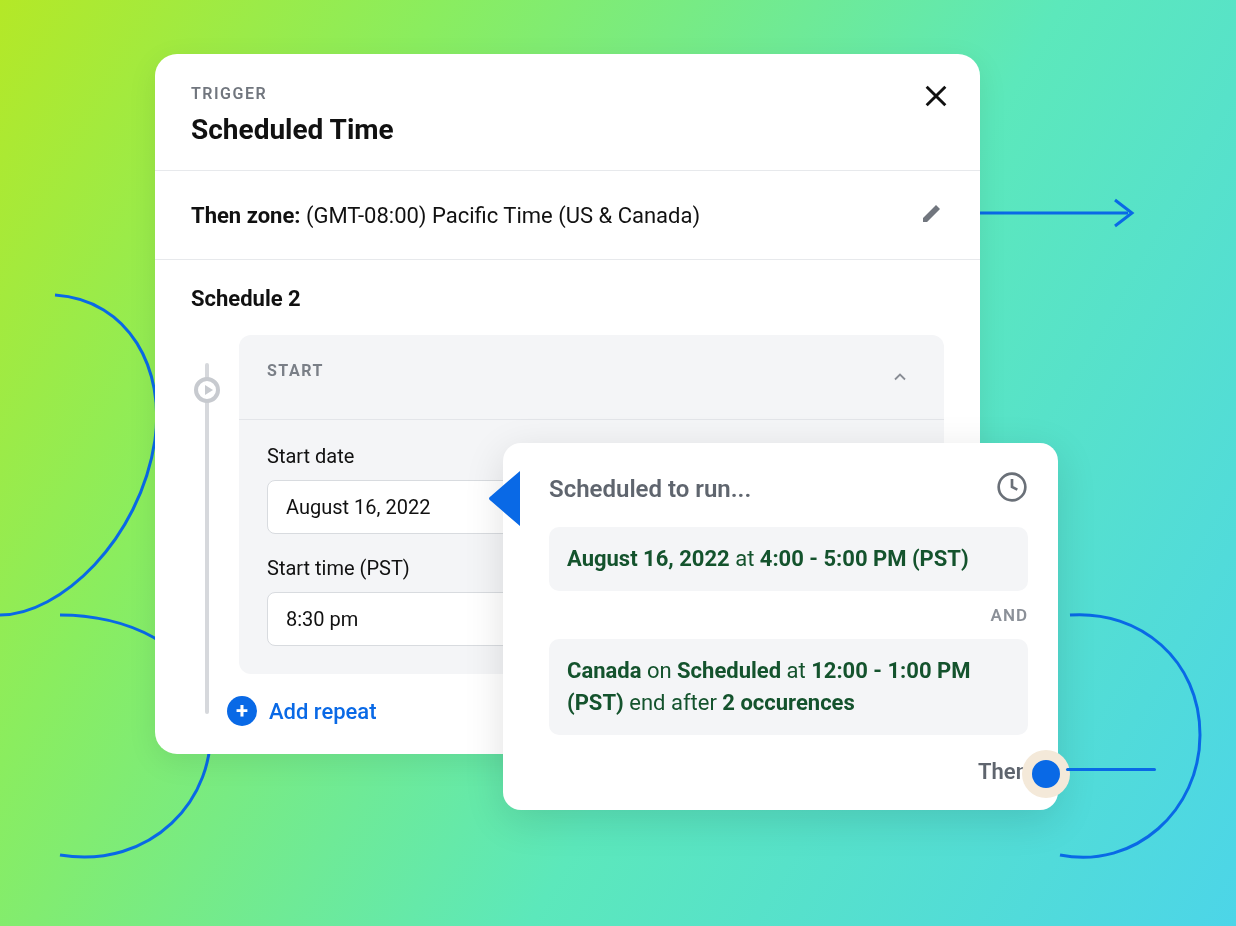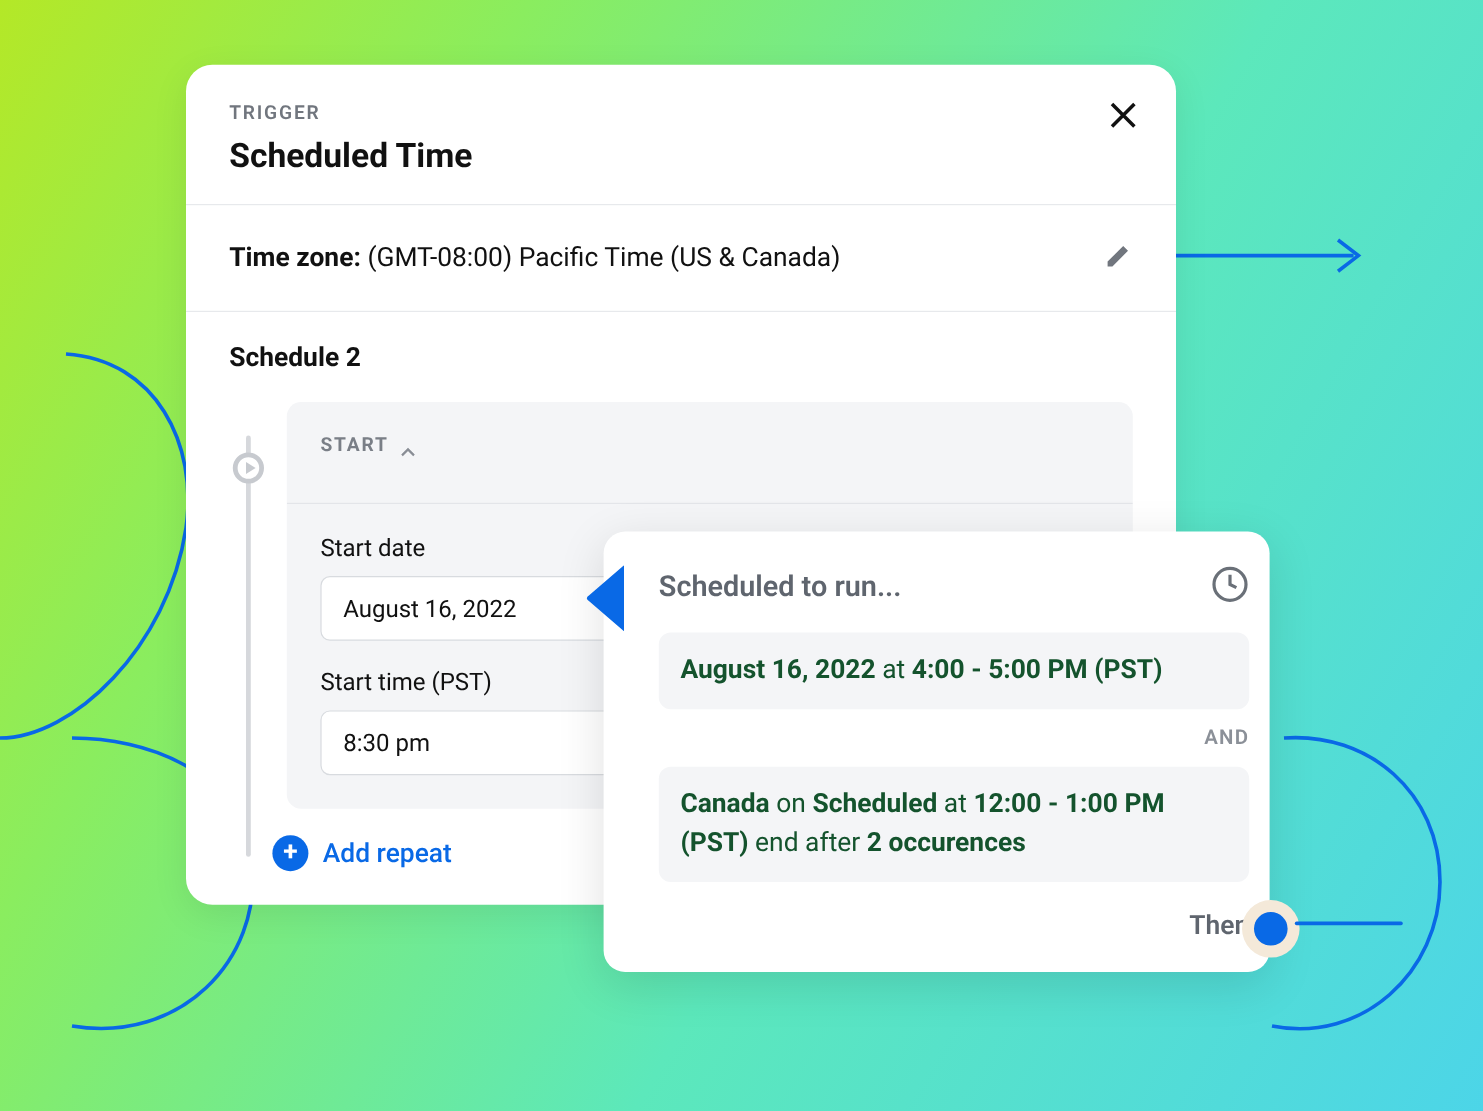--- a/index.html
+++ b/index.html
@@ -108,21 +108,21 @@
 
   .card-block {
     flex: 1;
     background: #f4f5f7;
     border-radius: 12px;
     overflow: hidden;
   }
   .block-header {
     padding: 26px 28px 22px 28px;
     display:flex;
-    justify-content:flex-start;
+    justify-content:space-between;
     align-items:flex-start;
   }
   .block-header-left .lbl {
     color: #7a7f87;
     font-size: 16px;
     letter-spacing: 1.5px;
     font-weight: 700;
     margin-bottom: 8px;
   }
   .block-header-left .val {
@@ -172,21 +172,21 @@
 
   
   .popup {
     position: absolute;
     left: 503px;
     top: 443px;
     width: 555px;
     background: #fff;
     border-radius: 18px;
     box-shadow: 0 10px 40px rgba(0,0,0,0.12);
-    padding: 28px 17px 26px 46px;
+    padding: 28px 30px 26px 46px;
   }
   .popup-arrow {
     position: absolute;
     left: -18px;
     top: 28px;
     width: 40px;
     height: 55px;
   }
   .popup-head {
     display:flex;
@@ -266,21 +266,21 @@
       <svg viewBox="0 0 24 24">
           <path d="M4 4 L20 20 M20 4 L4 20"></path>
         </svg>
     </div>
   </div>
 
   <div class="divider"></div>
 
   <div class="tz-row">
     <div class="tz-text">
-      <strong>Time zone:</strong>
+      <strong>Then zone:</strong>
       <span> </span>
       <span>(GMT-08:00) Pacific Time (US &amp; Canada)</span>
     </div>
     <div class="pencil">
       <svg viewBox="0 0 24 24">
           <path d="M3 21 L3 17 L16 4 L20 8 L7 21 Z M14 6 L18 10"></path>
         </svg>
     </div>
   </div>
 

